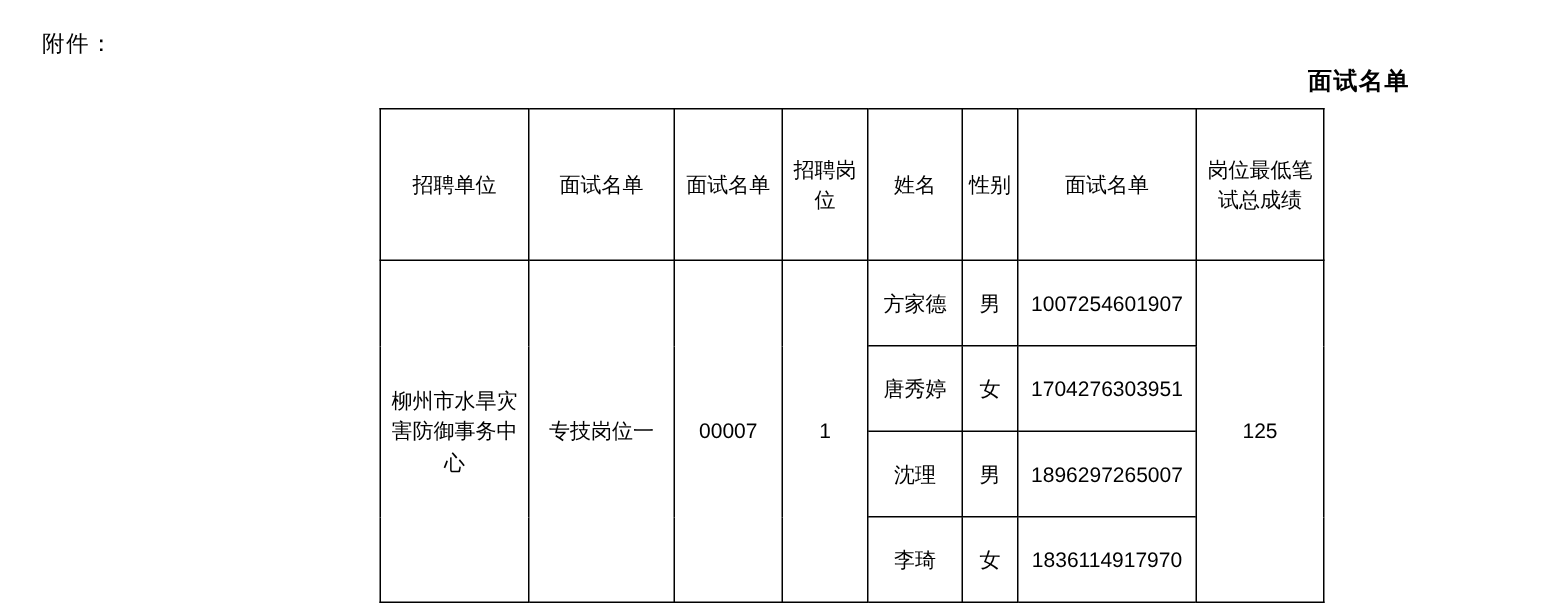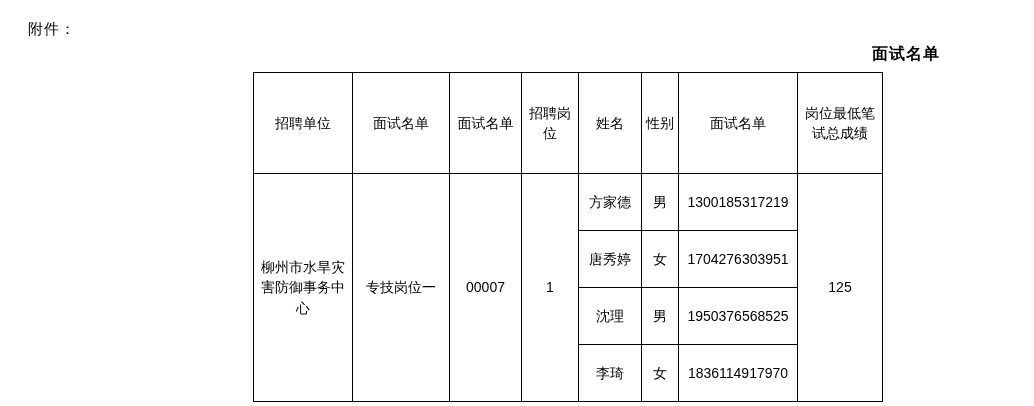--- a/index.html
+++ b/index.html
@@ -102,32 +102,32 @@
       </tr>
     </thead>
     <tbody>
       <tr class="body-row">
         <td rowspan="4">柳州市水旱灾害防御事务中心</td>
         <td rowspan="4">专技岗位一</td>
         <td rowspan="4">00007</td>
         <td rowspan="4">1</td>
         <td>方家德</td>
         <td>男</td>
-        <td>1300185317219</td>
+        <td>1007254601907</td>
         <td rowspan="4">125</td>
       </tr>
       <tr class="body-row">
         <td>唐秀婷</td>
         <td>女</td>
         <td>1704276303951</td>
       </tr>
       <tr class="body-row">
         <td>沈理</td>
         <td>男</td>
-        <td>1950376568525</td>
+        <td>1896297265007</td>
       </tr>
       <tr class="body-row">
         <td>李琦</td>
         <td>女</td>
         <td>1836114917970</td>
       </tr>
     </tbody>
   </table>
 </div>
 

